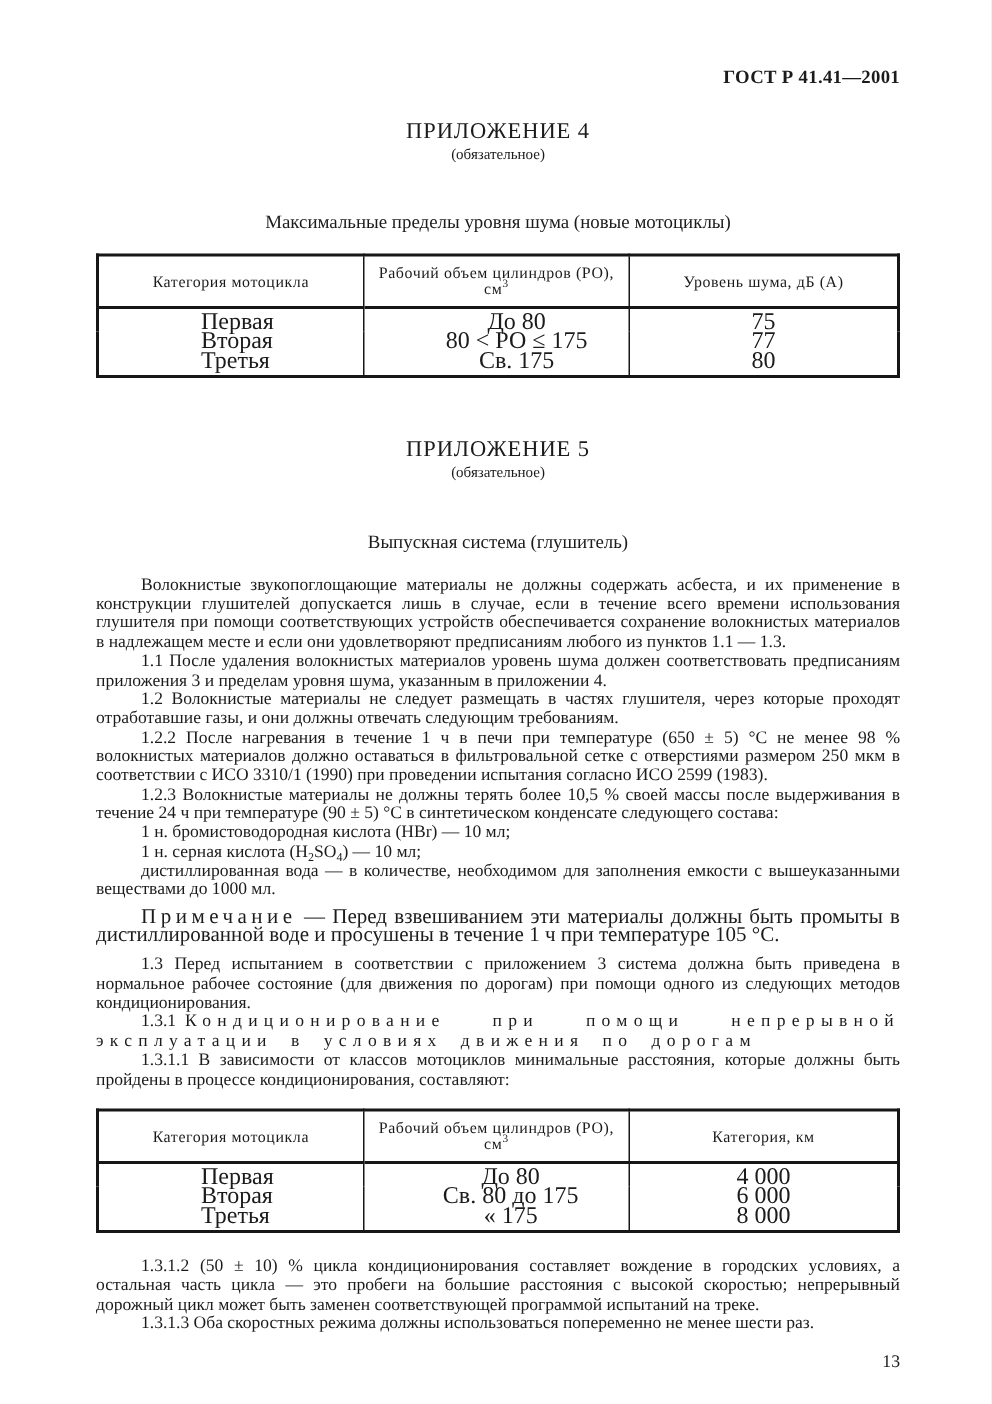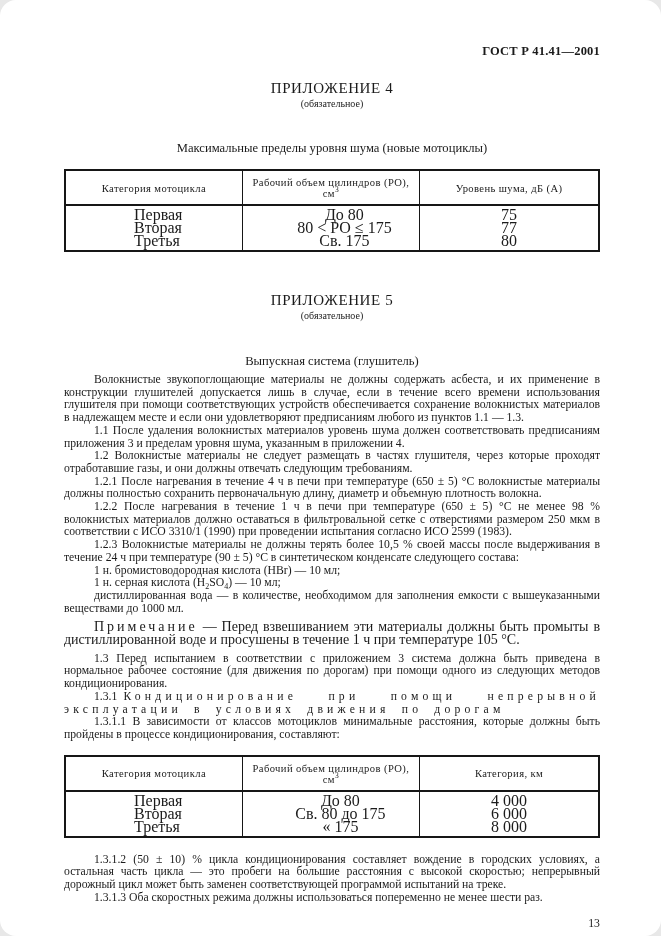--- a/index.html
+++ b/index.html
@@ -6,21 +6,20 @@
   html, body { margin: 0; padding: 0; background: #e8e8e8; }
   .page {
     position: relative;
     width: 661px; height: 936px;
     margin: 0 auto;
     background: #ffffff;
     color: #1b1b1b;
     font-family: "Liberation Serif", "DejaVu Serif", serif;
     padding: 44px 61px 0 64px;
     overflow: hidden;
-    border-radius: 16px;
   }
   .doc-ref {
     text-align: right;
     font-weight: bold;
     font-size: 12.5px;
     letter-spacing: 0.2px;
   }
   .annex-heading {
     text-align: center;
     font-size: 15px;
@@ -68,21 +67,21 @@
   table.gost col.c1 { width: 33.2%; }
   table.gost col.c2 { width: 33.2%; }
   table.gost col.c3 { width: 33.6%; }
   td.cat { text-align: left; padding-left: 68px !important; }
   td.vol { text-align: center; padding-left: 27px !important; }
   table.t2 td.vol { padding-left: 19px !important; }
   td.num { text-align: center; }
   sup { font-size: 7.5px; line-height: 0; }
   sub { font-size: 8px; line-height: 0; }
   .body-text {
-    margin-top: 5px;
+    margin-top: 15px;
     font-size: 11.7px;
     line-height: 12.7px;
   }
   .body-text p {
     margin: 0;
     text-indent: 30px;
     text-align: justify;
   }
   p.no-justify { text-align: left; }
   .note {
@@ -149,21 +148,20 @@
 
   <div class="annex-heading second">ПРИЛОЖЕНИЕ 5</div>
   <div class="annex-sub">(обязательное)</div>
 
   <div class="section-title">Выпускная система (глушитель)</div>
 
   <div class="body-text">
     <p>Волокнистые звукопоглощающие материалы не должны содержать асбеста, и их применение в конструкции глушителей допускается лишь в случае, если в течение всего времени использования глушителя при помощи соответствующих устройств обеспечивается сохранение волокнистых материалов в надлежащем месте и если они удовлетворяют предписаниям любого из пунктов 1.1 — 1.3.</p>
     <p>1.1 После удаления волокнистых материалов уровень шума должен соответствовать предписаниям приложения 3 и пределам уровня шума, указанным в приложении 4.</p>
     <p>1.2 Волокнистые материалы не следует размещать в частях глушителя, через которые проходят отработавшие газы, и они должны отвечать следующим требованиям.</p>
-    <p>1.2.1 После нагревания в течение 4 ч в печи при температуре (650 ± 5) °С волокнистые материалы должны полностью сохранить первоначальную длину, диаметр и объемную плотность волокна.</p>
     <p>1.2.2 После нагревания в течение 1 ч в печи при температуре (650 ± 5) °С не менее 98 % волокнистых материалов должно оставаться в фильтровальной сетке с отверстиями размером 250 мкм в соответствии с ИСО 3310/1 (1990) при проведении испытания согласно ИСО 2599 (1983).</p>
     <p>1.2.3 Волокнистые материалы не должны терять более 10,5 % своей массы после выдерживания в течение 24 ч при температуре (90 ± 5) °С в синтетическом конденсате следующего состава:</p>
     <p class="no-justify">1 н. бромистоводородная кислота (HBr) — 10 мл;</p>
     <p class="no-justify"><span>1 н. серная кислота (H</span><sub>2</sub><span>SO</span><sub>4</sub><span>) — 10 мл;</span></p>
     <p>дистиллированная вода — в количестве, необходимом для заполнения емкости с вышеуказанными веществами до 1000 мл.</p>
 
     <div class="note"><span class="spaced-label">Примечание</span> <span>— Перед взвешиванием эти материалы должны быть промыты в дистиллированной воде и просушены в течение 1 ч при температуре 105 °С.</span></div>
 
     <p>1.3 Перед испытанием в соответствии с приложением 3 система должна быть приведена в нормальное рабочее состояние (для движения по дорогам) при помощи одного из следующих методов кондиционирования.</p>
     <p><span class="spaced-heading-num">1.3.1</span><span class="spaced-heading-text">Кондиционирование при помощи непрерывной эксплуатации в условиях движения по дорогам</span></p>

